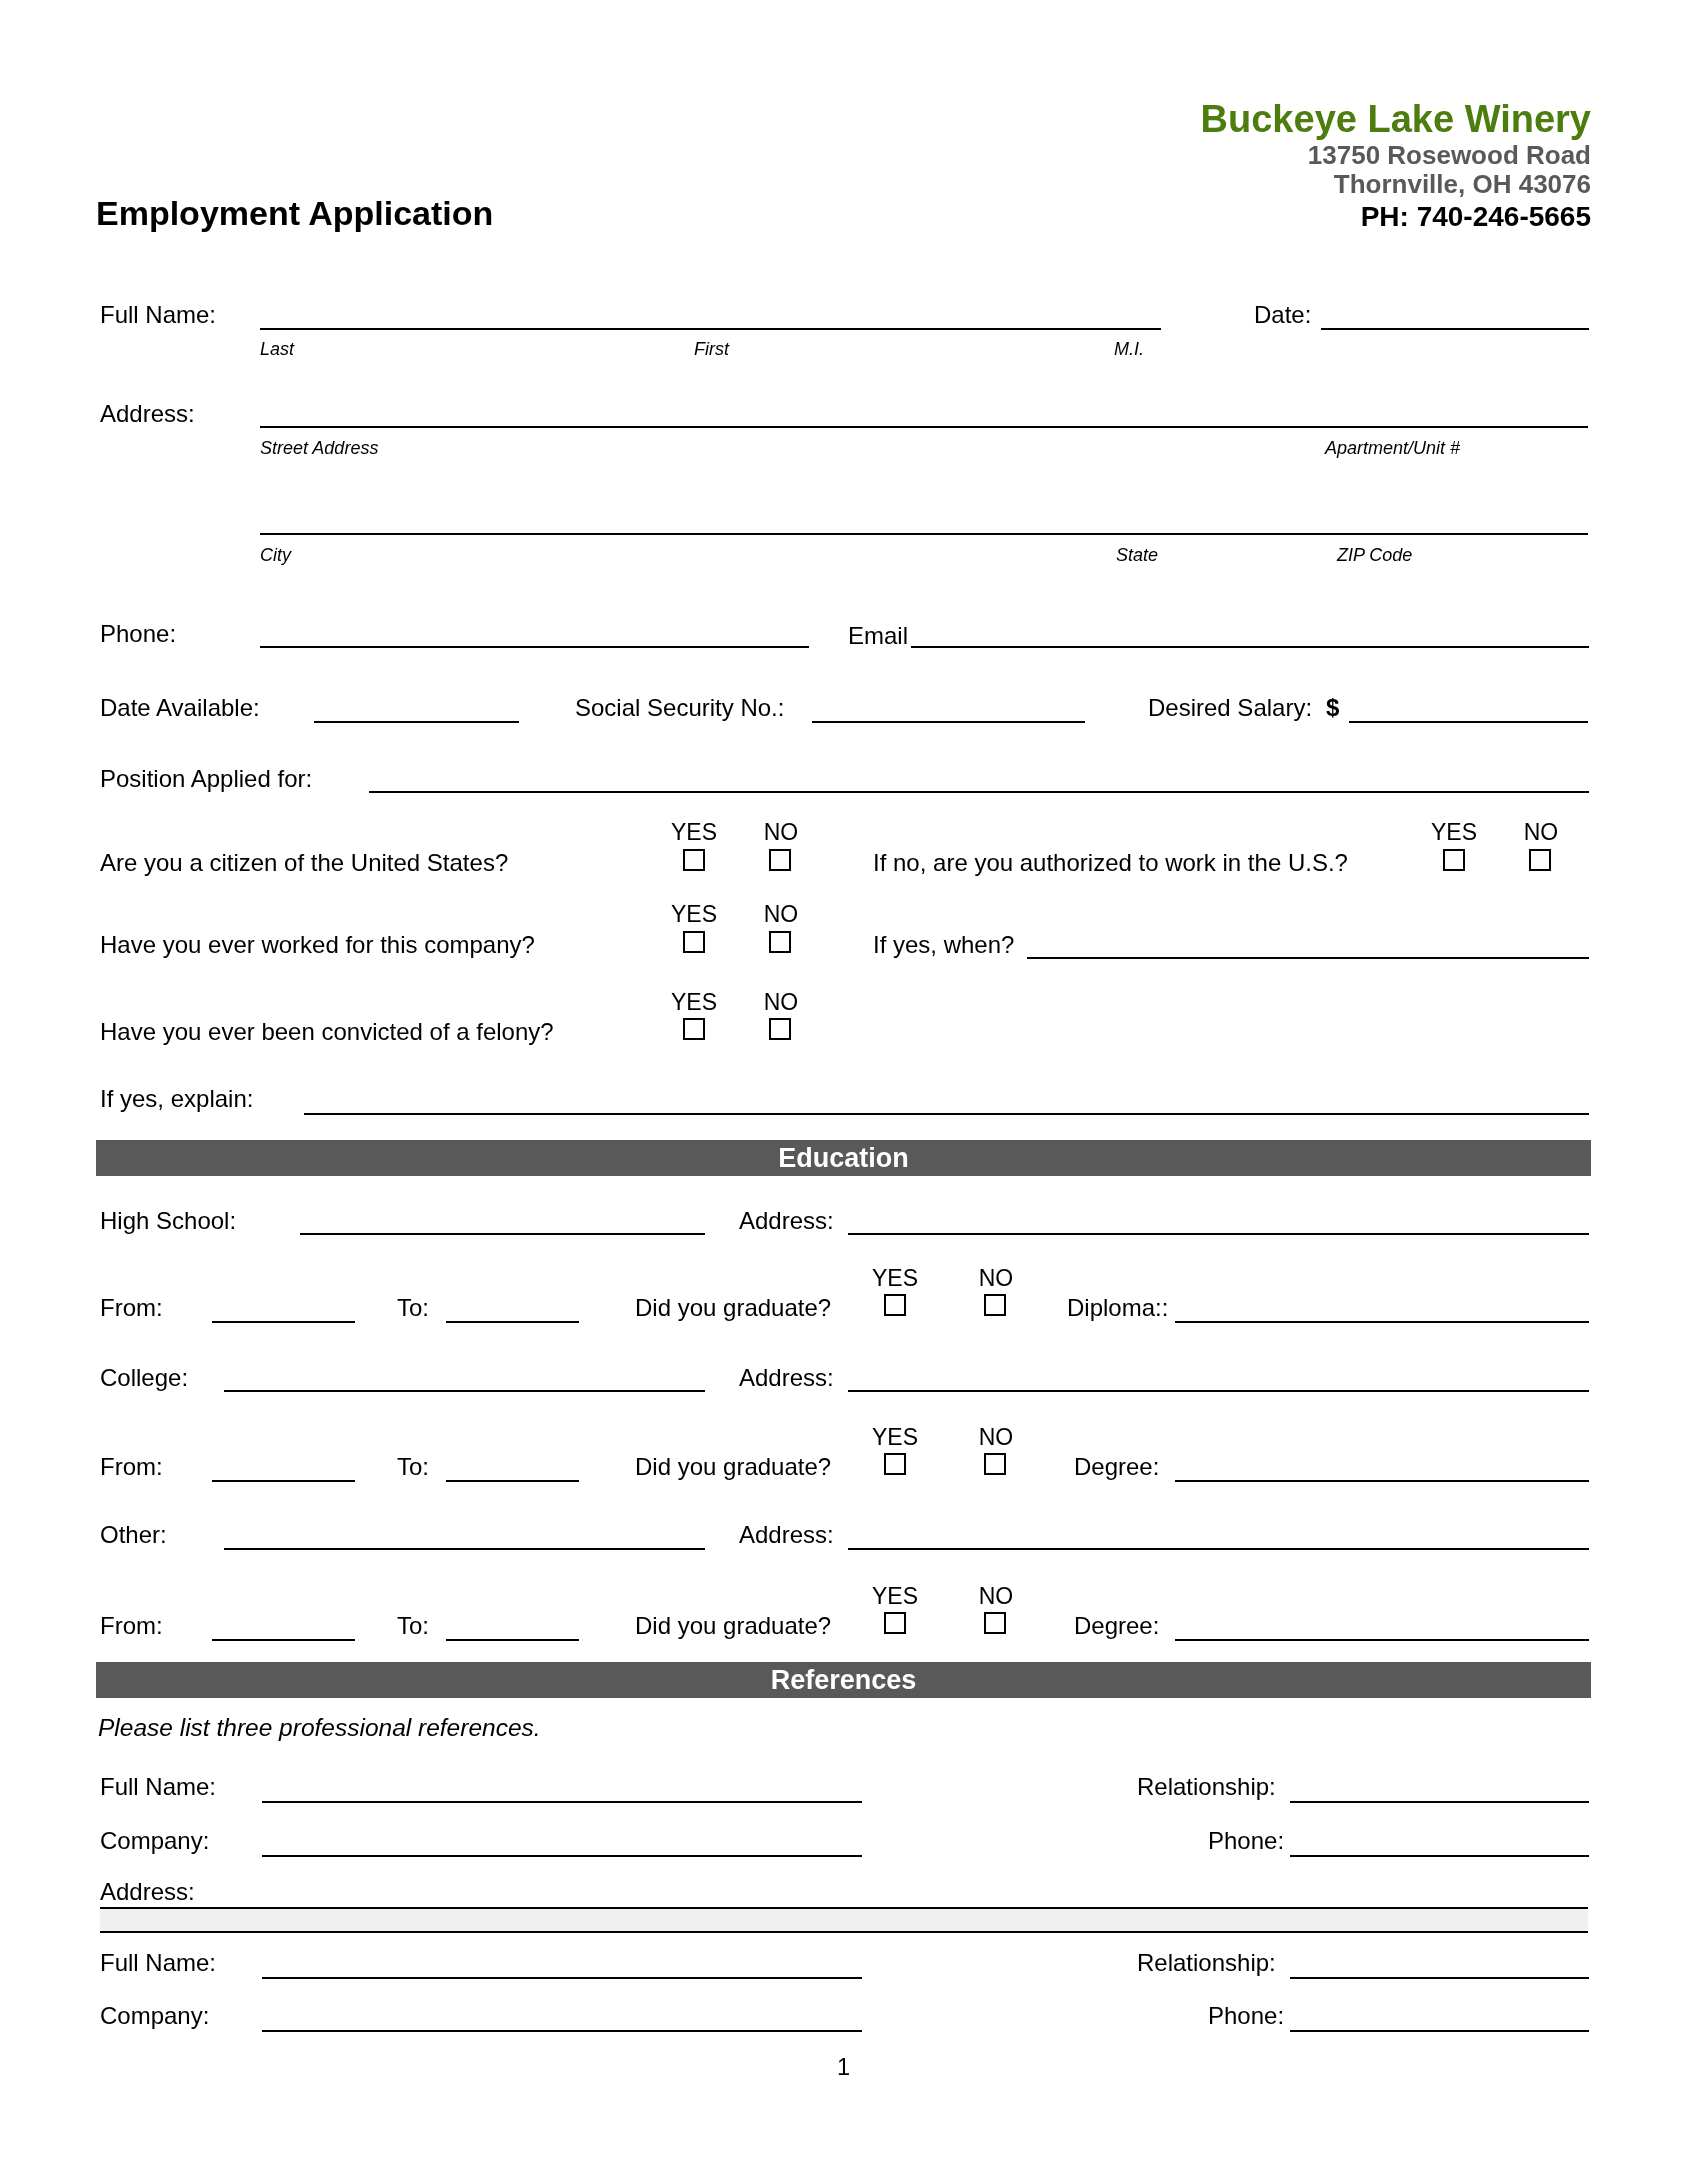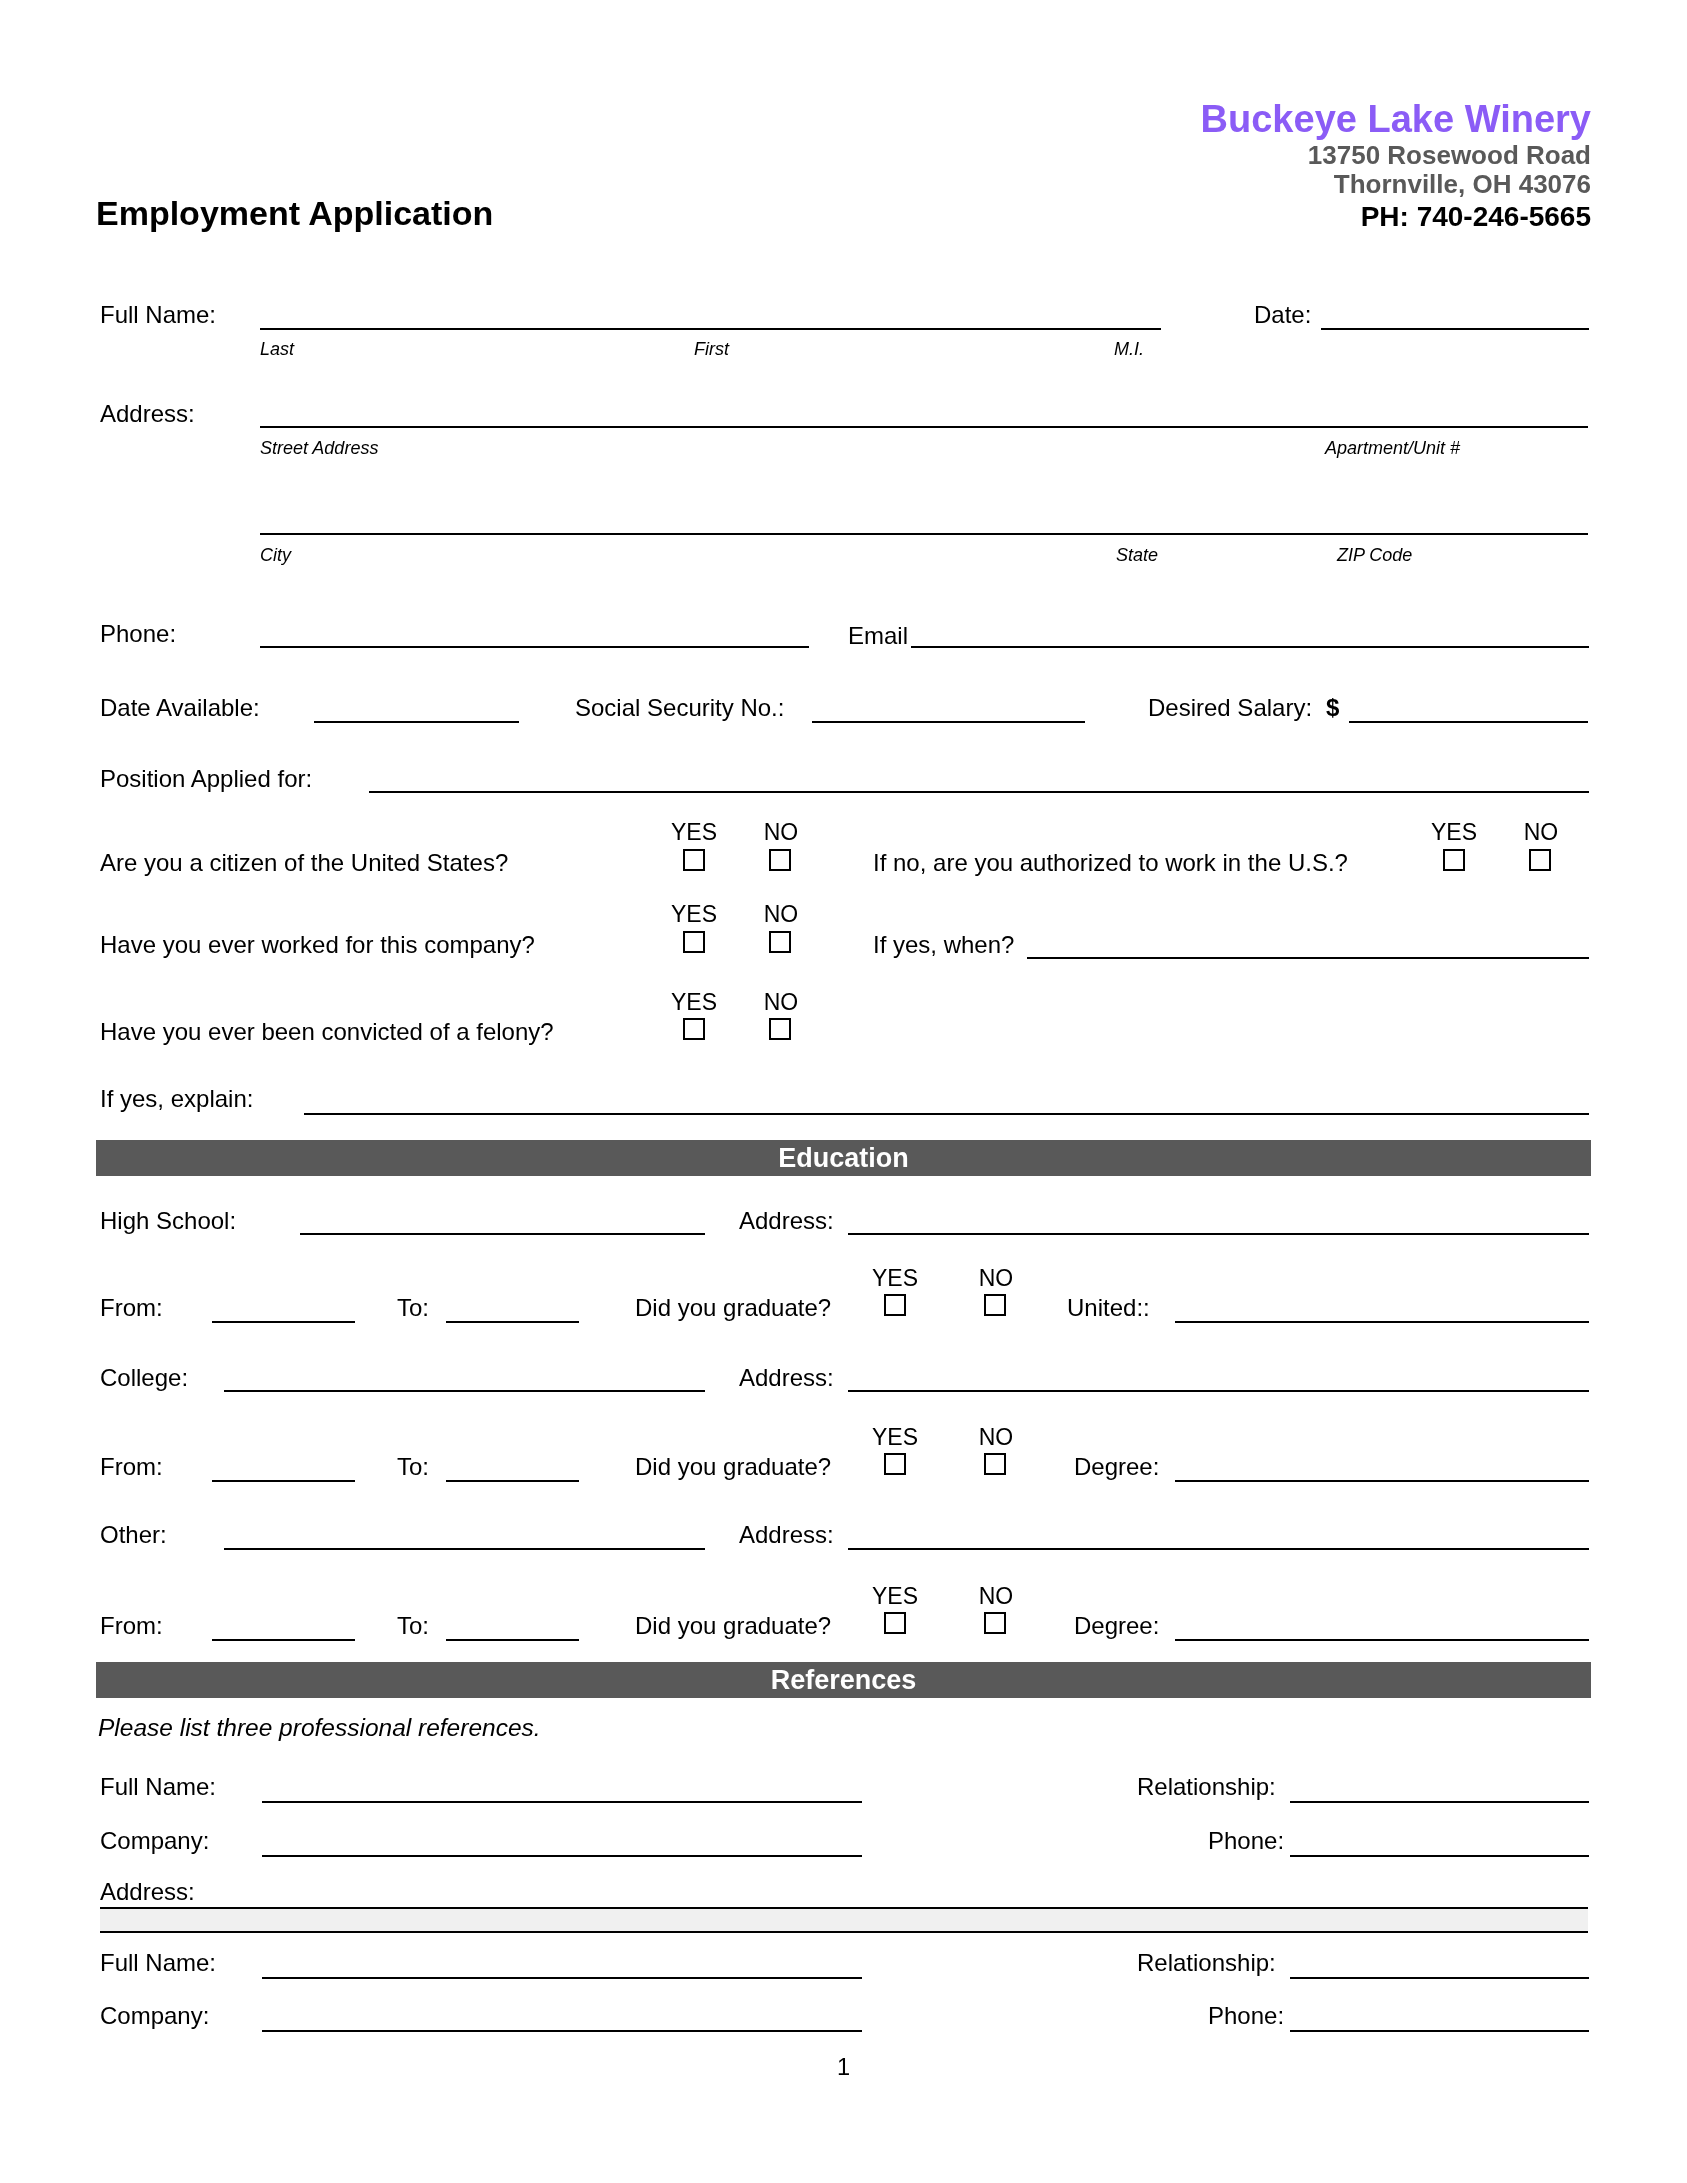--- a/index.html
+++ b/index.html
@@ -20,21 +20,21 @@
     font-weight:bold; font-size:27px; text-align:center; line-height:36px;
   }
   .cb {
     position:absolute; width:17.5px; height:17.5px;
     border:2.6px solid #000; background:#fff;
   }
   .yn {
     position:absolute; font-size:23px; font-weight:normal;
     transform:translateX(-50%); white-space:nowrap;
   }
-  .hdr-company { position:absolute; right:96px; text-align:center; font-weight:bold; color:#8b5cf6; font-size:38px; white-space:nowrap; }
+  .hdr-company { position:absolute; right:96px; text-align:center; font-weight:bold; color:#4d7c0f; font-size:38px; white-space:nowrap; }
   .hdr-addr { position:absolute; right:96px; text-align:right; font-weight:bold; color:#595959; font-size:26px; white-space:nowrap; }
   .hdr-ph { position:absolute; right:96px; text-align:right; font-weight:bold; color:#000; font-size:28px; white-space:nowrap; }
   .doc-title { position:absolute; left:96px; font-weight:bold; font-size:34px; white-space:nowrap; }
   .note { position:absolute; font-size:24.5px; font-style:italic; white-space:nowrap; }
   .graystrip { position:absolute; background:#f0f0f0; }
   .pagenum { position:absolute; left:0; width:1687px; text-align:center; font-size:23.6px; }
   .bold { font-weight:bold; }
 </style>
 </head>
 <body>
@@ -119,21 +119,21 @@
 
   <div class="yn" style="left:895px; top:1265px;">YES</div>
   <div class="yn" style="left:996px; top:1265px;">NO</div>
   <div class="lbl" style="left:100px; top:1294px;">From:</div>
   <div class="line" style="left:212px; top:1321px; width:143px;"></div>
   <div class="lbl" style="left:397px; top:1294px;">To:</div>
   <div class="line" style="left:446px; top:1321px; width:133px;"></div>
   <div class="lbl" style="left:635px; top:1294px;">Did you graduate?</div>
   <div class="cb" style="left:884px; top:1294px;"></div>
   <div class="cb" style="left:984px; top:1294px;"></div>
-  <div class="lbl" style="left:1067px; top:1294px;">United::</div>
+  <div class="lbl" style="left:1067px; top:1294px;">Diploma::</div>
   <div class="line" style="left:1175px; top:1321px; width:414px;"></div>
 
   <div class="lbl" style="left:100px; top:1364px;">College:</div>
   <div class="line" style="left:224px; top:1390px; width:481px;"></div>
   <div class="lbl" style="left:739px; top:1364px;">Address:</div>
   <div class="line" style="left:848px; top:1390px; width:741px;"></div>
 
   <div class="yn" style="left:895px; top:1424px;">YES</div>
   <div class="yn" style="left:996px; top:1424px;">NO</div>
   <div class="lbl" style="left:100px; top:1453px;">From:</div>

